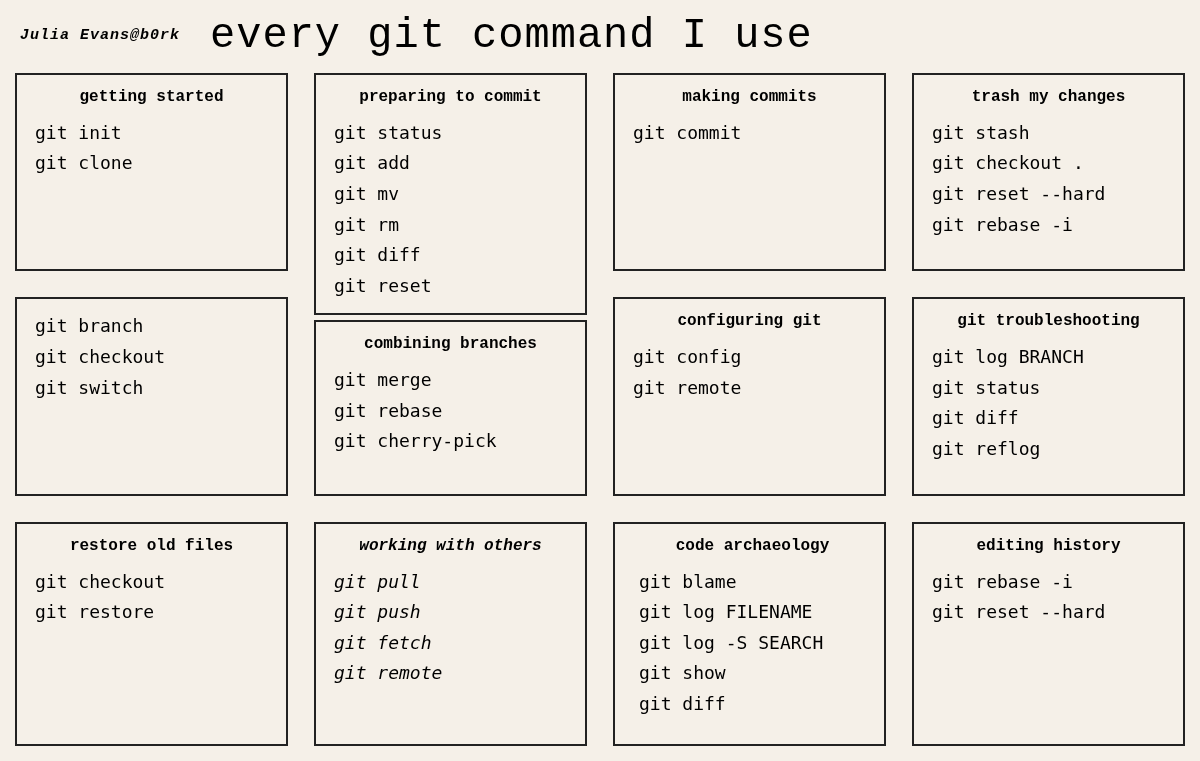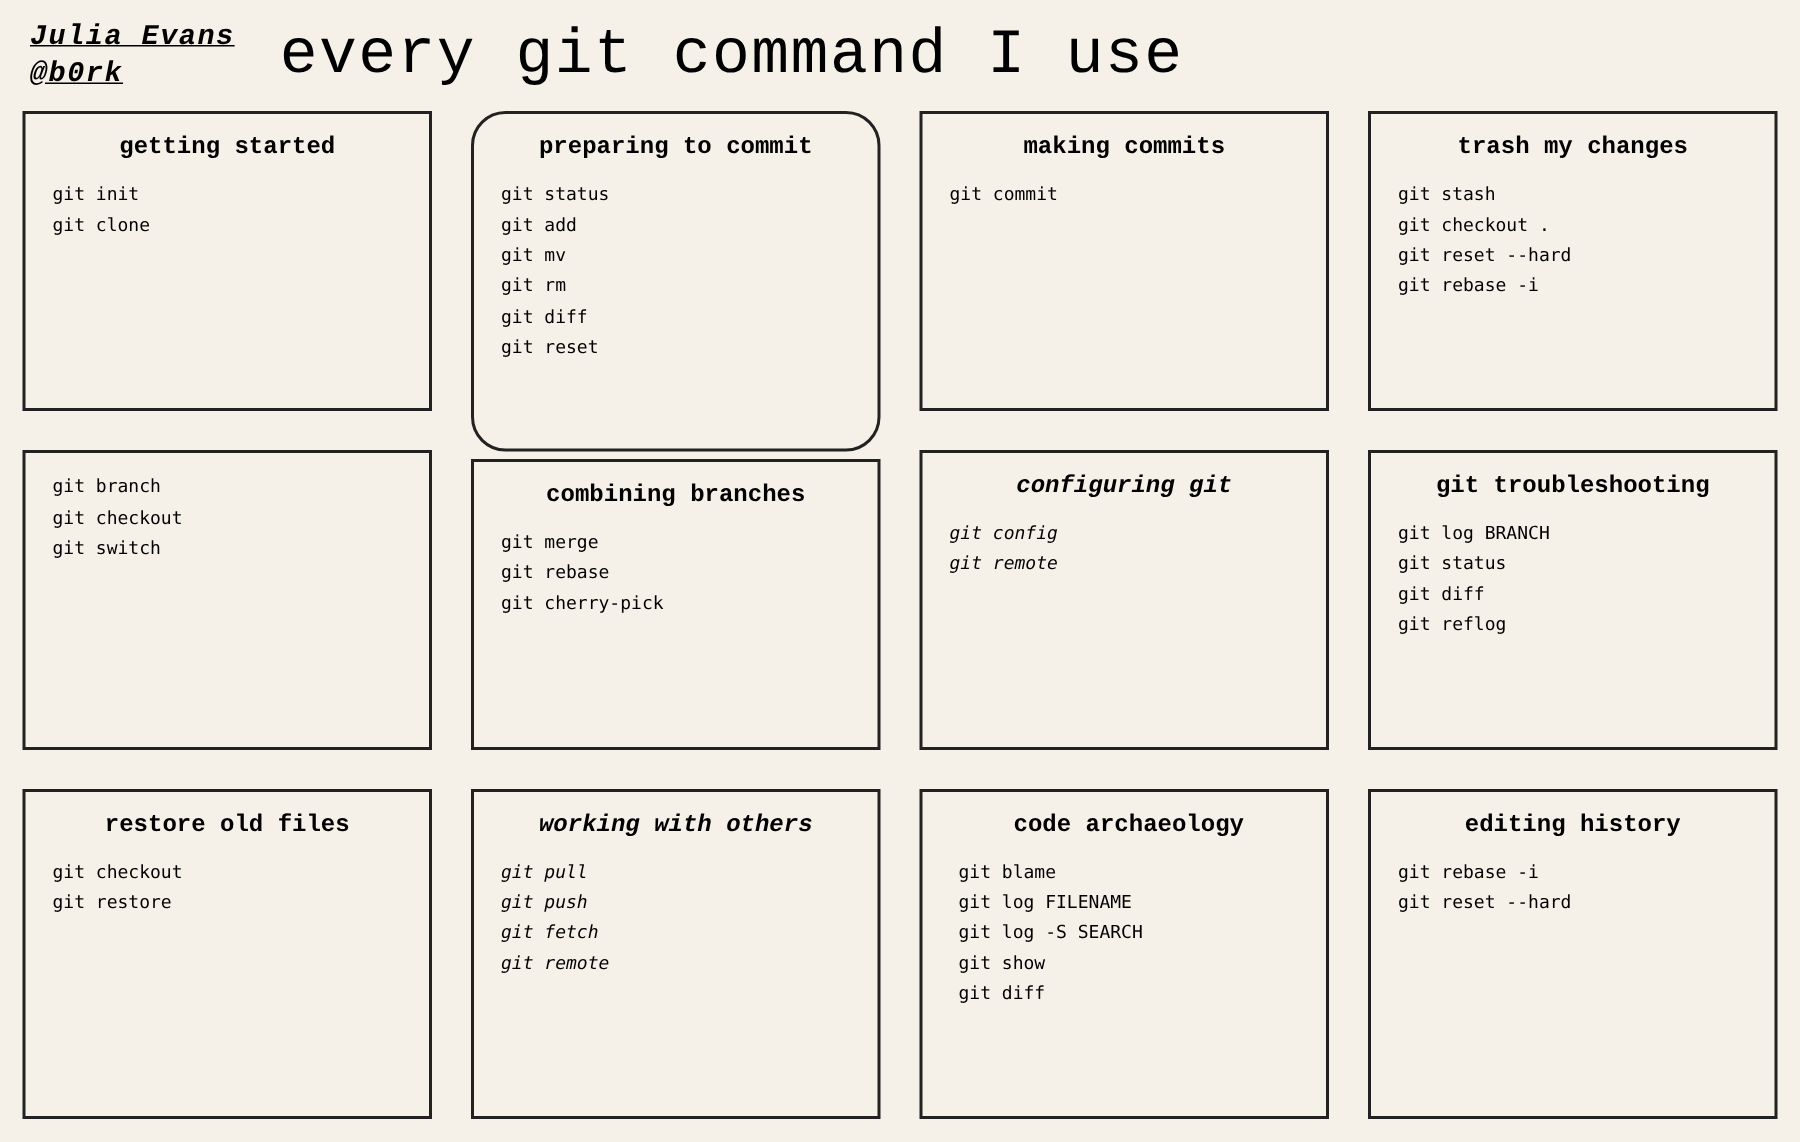--- a/index.html
+++ b/index.html
@@ -16,27 +16,26 @@
 
     .header {
       display: flex;
       align-items: center;
       padding: 12px 30px 8px 20px;
       gap: 30px;
     }
 
     .author-block {
       display: flex;
-      flex-direction: column;
-      font-size: 19px;
+      flex-direction: row;
+      font-size: 15px;
       font-weight: bold;
       line-height: 1.3;
       font-style: italic;
       letter-spacing: 1px;
-      text-decoration: underline;
     }
 
     .main-title {
       font-size: 42px;
       font-weight: normal;
       letter-spacing: 1px;
       font-family: 'Courier New', Courier, monospace;
     }
 
     .grid-area {
@@ -57,56 +56,55 @@
 
     .card-title {
       font-size: 16px;
       font-weight: bold;
       text-align: center;
       margin-bottom: 10px;
       line-height: 1.3;
     }
 
     .card-commands {
-      font-size: 12px;
+      font-size: 18px;
       line-height: 1.7;
       padding-left: 4px;
     }
 
     
     .card-getting-started { grid-column: 1; grid-row: 1; }
     .card-move-branches   { grid-column: 1; grid-row: 2; }
     .card-restore         { grid-column: 1; grid-row: 3; }
 
     
     .card-preparing       { grid-column: 2; grid-row: 1 / span 2; }
     .card-combining       { grid-column: 2; grid-row: 2; margin-top: 0; }
     .card-working         { grid-column: 2; grid-row: 3; font-style: italic; }
 
     
     .card-making          { grid-column: 3; grid-row: 1; }
-    .card-configuring     { grid-column: 3; grid-row: 2; font-style: italic; }
+    .card-configuring     { grid-column: 3; grid-row: 2; }
     .card-archaeology     { grid-column: 3; grid-row: 3; padding-left: 20px; }
 
     
     .card-trash           { grid-column: 4; grid-row: 1; }
     .card-troubleshooting { grid-column: 4; grid-row: 2; }
     .card-editing         { grid-column: 4; grid-row: 3; }
 
     
     .col2-wrapper {
       grid-column: 2;
       grid-row: 1 / span 2;
       display: flex;
       flex-direction: column;
     }
 
     .col2-wrapper .card-preparing {
       flex: 1.2;
-      border-radius: 23px;
     }
 
     .col2-wrapper .card-combining {
       flex: 1;
     }
   </style>
 </head>
 <body>
 
 <div class="header">

